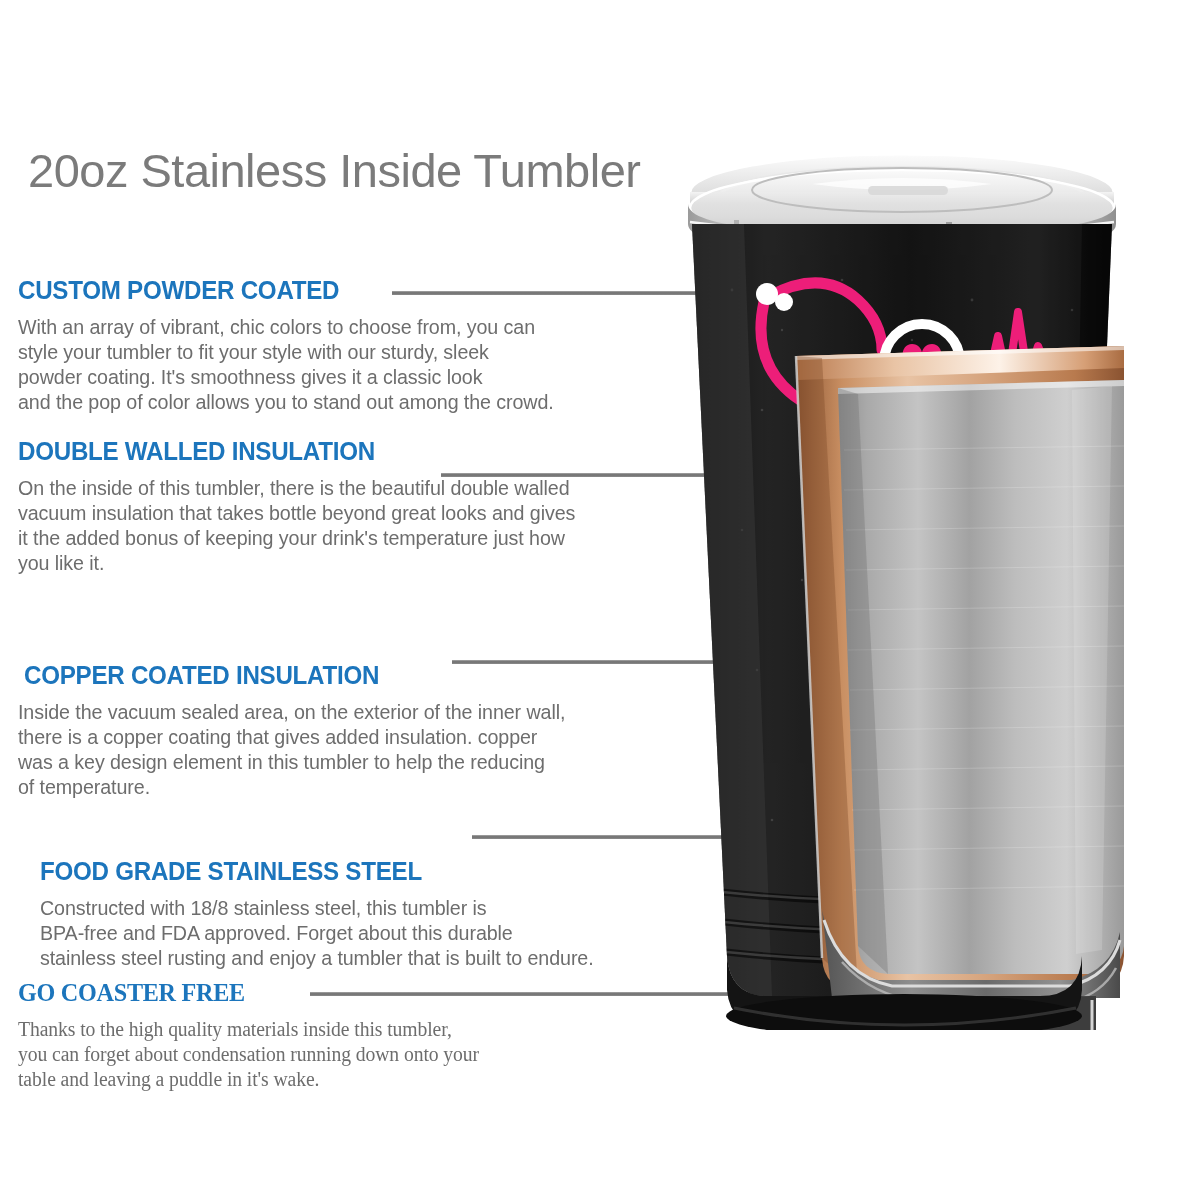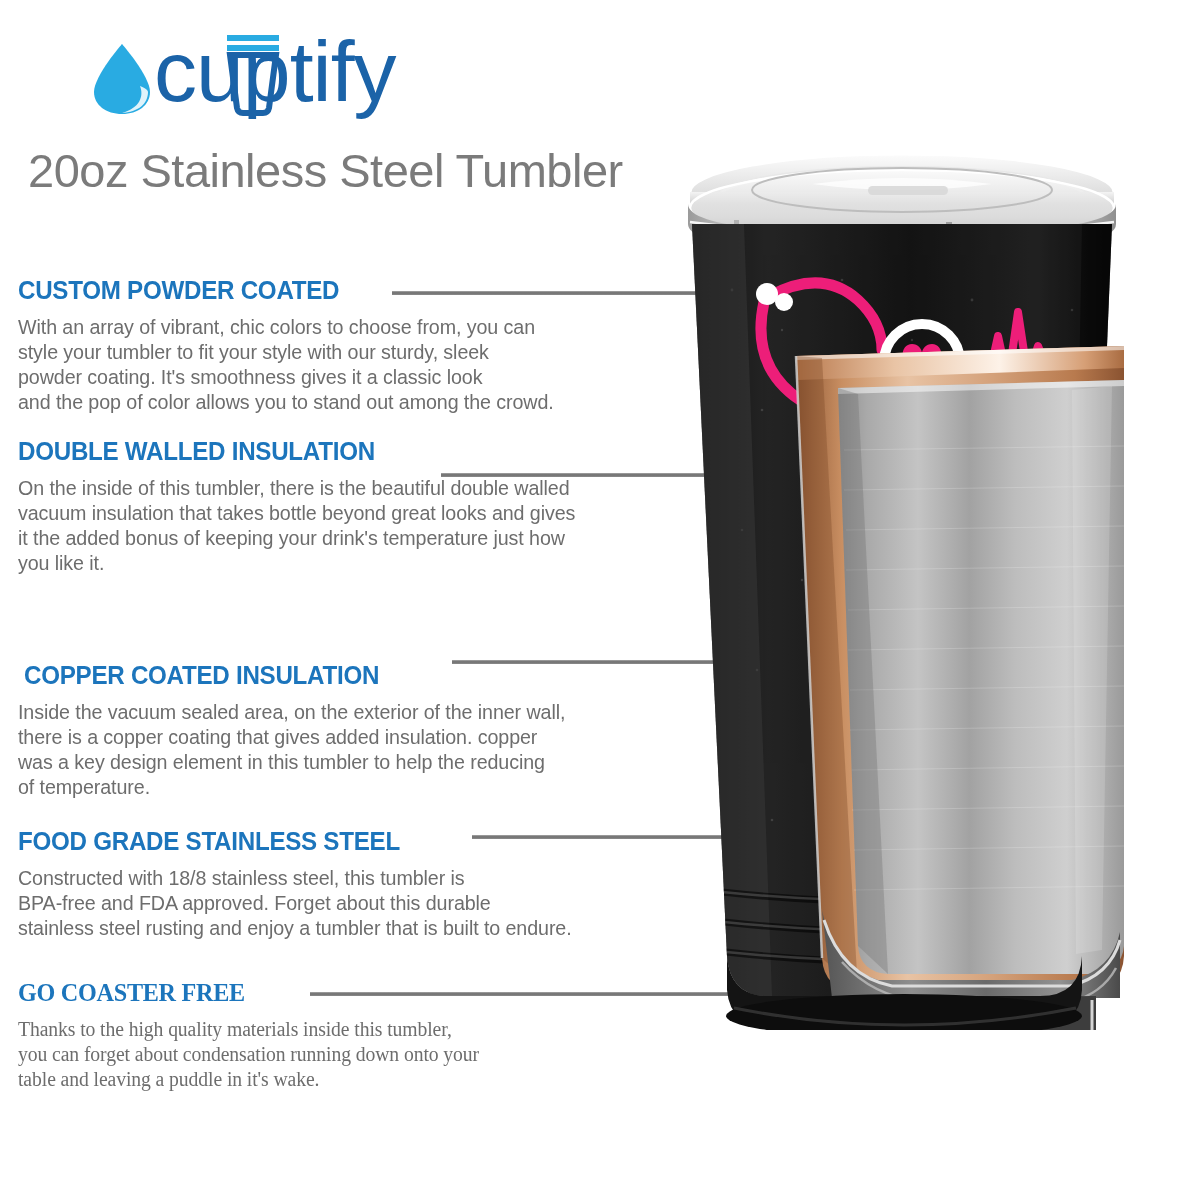--- a/index.html
+++ b/index.html
@@ -112,40 +112,22 @@
     width: 460px;
     height: 880px;
   }
   #tumbler svg { display: block; }
 </style>
 </head>
 <body>
 
 <div id="page">
 
-  <div id="logo-block">
-    <div id="logo-drop">
-      <svg viewBox="0 0 60 74" width="60" height="74">
-        <path d="M30 2 C30 2 2 34 2 50 C2 63 14 72 30 72 C46 72 58 63 58 50 C58 34 30 2 30 2 Z" fill="#29abe2"></path>
-        <path d="M48 44 C52 54 48 66 30 71 C46 70 56 62 56 50 C56 48 53 46 48 44 Z" fill="#ffffff" opacity="0.85"></path>
-      </svg>
-    </div>
-
-    <div id="logo-wordmark">cuptify</div>
-
-    <div id="logo-cupicon">
-      <svg viewBox="0 0 62 84" width="62" height="84">
-        <rect x="5" y="3" width="52" height="6" fill="#29abe2"></rect>
-        <rect x="5" y="13" width="52" height="6" fill="#29abe2"></rect>
-        <path d="M8 23 L54 23 L47 76 Q46 81 41 81 L21 81 Q16 81 15 76 Z" fill="none" stroke="#1b63a8" stroke-width="6"></path>
-      </svg>
-    </div>
-  </div>
-
-  <div id="product-title">20oz Stainless Steel Tumbler</div>
+
+  <div id="product-title">20oz Stainless Inside Tumbler</div>
 
   <div class="feature" style="top:275px;">
     <div class="feature-heading">CUSTOM POWDER COATED</div>
     <div class="feature-body">
       <div>With an array of vibrant, chic colors to choose from, you can</div>
       <div>style your tumbler to fit your style with our sturdy, sleek</div>
       <div>powder coating. It's smoothness gives it a classic look</div>
       <div>and the pop of color allows you to stand out among the crowd.</div>
     </div>
   </div>
@@ -169,21 +151,21 @@
     <div class="feature-body">
       <div>Inside the vacuum sealed area, on the exterior of the inner wall,</div>
       <div>there is a copper coating that gives added insulation. copper</div>
       <div>was a key design element in this tumbler to help the reducing</div>
       <div>of temperature.</div>
     </div>
   </div>
   <div class="callout" style="left:452px; top:660px; width:392px;"></div>
   <div class="callout-dot" style="left:836px; top:656px;"></div>
 
-  <div class="feature" style="top:826px;">
+  <div class="feature" style="top:856px;margin-left:22px;">
     <div class="feature-heading">FOOD GRADE STAINLESS STEEL</div>
     <div class="feature-body">
       <div>Constructed  with 18/8 stainless steel, this tumbler is</div>
       <div>BPA-free and FDA approved. Forget about this durable</div>
       <div>stainless steel rusting and enjoy a tumbler that is built to endure.</div>
     </div>
   </div>
   <div class="callout" style="left:472px; top:835px; width:518px;"></div>
   <div class="callout-dot" style="left:981px; top:831px;"></div>
 

